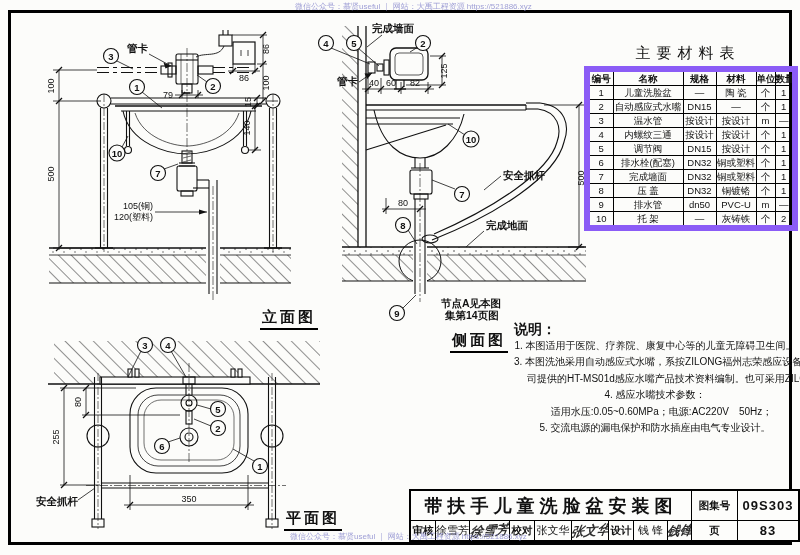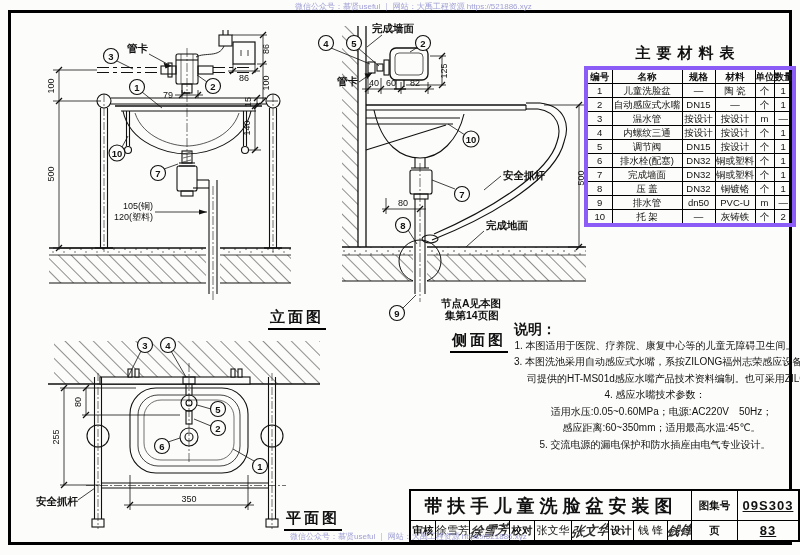--- a/index.html
+++ b/index.html
@@ -8,41 +8,41 @@
   .sheet-border{position:absolute;left:8px;top:10px;width:778px;height:529px;border:3px solid #000;}
   svg{position:absolute;overflow:visible;}
   svg text{font-family:"Liberation Sans","DejaVu Sans",sans-serif;fill:#111;}
   .dimt{font-size:9px;}
   .cot{font-size:9.5px;font-weight:bold;}
   .annt{font-size:10.5px;font-weight:bold;}
   .view-title{position:absolute;font-weight:bold;font-size:15px;letter-spacing:3px;
               border-bottom:2.5px solid #000;padding:0 2px 1px 2px;white-space:nowrap;}
   
   .mat{position:absolute;left:584px;top:44px;width:208px;}
-  .mat-title{text-align:center;font-size:15px;font-weight:bold;letter-spacing:6px;margin-bottom:3px;white-space:nowrap;}
-  .mat table{border-collapse:collapse;width:100%;table-layout:fixed;border:4px solid #8b5cf6;}
+  .mat-title{text-align:center;font-size:15px;font-weight:normal;letter-spacing:6px;margin-bottom:3px;white-space:nowrap;}
+  .mat table{border-collapse:collapse;width:100%;table-layout:fixed;border:6px solid #8b5cf6;}
   .mat td,.mat th{border:1px solid #000;font-size:9.5px;font-weight:normal;text-align:center;
                   padding:0;height:13px;line-height:13px;overflow:hidden;white-space:nowrap;}
   .mat th{font-weight:bold;}
   
   .notes{position:absolute;left:514px;top:321px;width:282px;font-size:10px;line-height:16.5px;}
   .notes .nt{font-weight:bold;font-size:14px;}
   .note-line{white-space:nowrap;text-align:center;}
   .ind{padding-left:13px;}
   
   .tb{position:absolute;left:409px;top:489px;width:391px;height:53px;border:2.5px solid #000;
       box-sizing:border-box;display:flex;flex-direction:column;background:#fdfdfb;}
   .tb-row1{display:flex;height:29px;border-bottom:1.5px solid #000;}
   .tb-row2{display:flex;flex:1;}
   .tb-cell{box-sizing:border-box;display:flex;align-items:center;justify-content:center;
            border-right:1.5px solid #000;overflow:hidden;white-space:nowrap;}
   .tb-cell:last-child{border-right:none;}
   .tb-title{flex:1;font-size:18px;font-weight:bold;letter-spacing:5px;}
   .tb-lab{font-size:10.5px;font-weight:bold;}
-  .tb-val{font-size:13px;font-weight:bold;letter-spacing:1px;text-decoration:underline;}
+  .tb-val{font-size:13px;font-weight:bold;letter-spacing:1px;}
   .tb-name{font-size:11px;}
   .sig{font-size:13px;font-weight:bold;font-style:italic;transform:rotate(-4deg) skewX(-14deg);opacity:.88;}
   .wm{position:absolute;color:#8f8fd0;font-size:8px;white-space:nowrap;opacity:.85;z-index:9;}
 </style>
 </head>
 <body>
 
 <div class="page">
   <div class="sheet-border"></div>
   <div class="wm" style="left:295px;top:1px">微信公众号：慕贤useful ｜ 网站：大禹工程资源 https://521886.xyz</div>
@@ -210,21 +210,21 @@
       <circle cx="102" cy="71" r="7.5" fill="#fcfcfa" stroke="#111" stroke-width="1.1"></circle>
       <text class="cot" x="102" y="74.5" text-anchor="middle">1</text>
       <circle cx="178" cy="70" r="7.5" fill="#fcfcfa" stroke="#111" stroke-width="1.1"></circle>
       <text class="cot" x="178" y="73.5" text-anchor="middle">2</text>
       <circle cx="82" cy="137" r="8" fill="#fcfcfa" stroke="#111" stroke-width="1.1"></circle>
       <text class="cot" x="82" y="140.5" text-anchor="middle">10</text>
       <circle cx="123" cy="157" r="7.5" fill="#fcfcfa" stroke="#111" stroke-width="1.1"></circle>
       <text class="cot" x="123" y="160.5" text-anchor="middle">7</text>
     </g>
   </svg>
-  <div class="view-title" style="left:268px;top:308px">立面图</div>
+  <div class="view-title" style="left:260px;top:308px">立面图</div>
 
   <svg width="295" height="320" style="left:298px;top:18px" viewBox="0 0 295 320">
     <defs>
       <pattern id="hs" width="9" height="9" patternUnits="userSpaceOnUse" patternTransform="rotate(-45)">
         <line x1="0" y1="0" x2="0" y2="9" stroke="#222" stroke-width="1"></line>
       </pattern>
       <pattern id="ss" width="11" height="7" patternUnits="userSpaceOnUse">
         <circle cx="2" cy="2" r="0.8" fill="#444"></circle>
           <circle cx="7" cy="5" r="0.7" fill="#444"></circle>
       </pattern>
@@ -565,21 +565,20 @@
       </table>
   </div>
 
   <div class="notes">
     <div class="nt">说明：</div>
     <div class="note-line">1. 本图适用于医院、疗养院、康复中心等的儿童无障碍卫生间。</div>
     <div class="note-line">3. 本图洗池采用自动感应式水嘴，系按ZILONG福州志荣感应设备有限公</div>
     <div class="note-line ind">司提供的HT-MS01d感应水嘴产品技术资料编制。也可采用ZILONG</div>
     <div class="note-line">4. 感应水嘴技术参数：</div>
     <div class="note-line ind">适用水压:0.05~0.60MPa；电源:AC220V　50Hz；</div>
-    <div class="note-line ind">感应距离:60~350mm；适用最高水温:45℃。</div>
     <div class="note-line">5. 交流电源的漏电保护和防水插座由电气专业设计。</div>
   </div>
 
   <div class="tb">
     <div class="tb-row1">
       <div class="tb-cell tb-title">带扶手儿童洗脸盆安装图</div>
       <div class="tb-cell tb-lab" style="width:46px">图集号</div>
       <div class="tb-cell tb-val" style="width:60px">09S303</div>
     </div>
     <div class="tb-row2">

